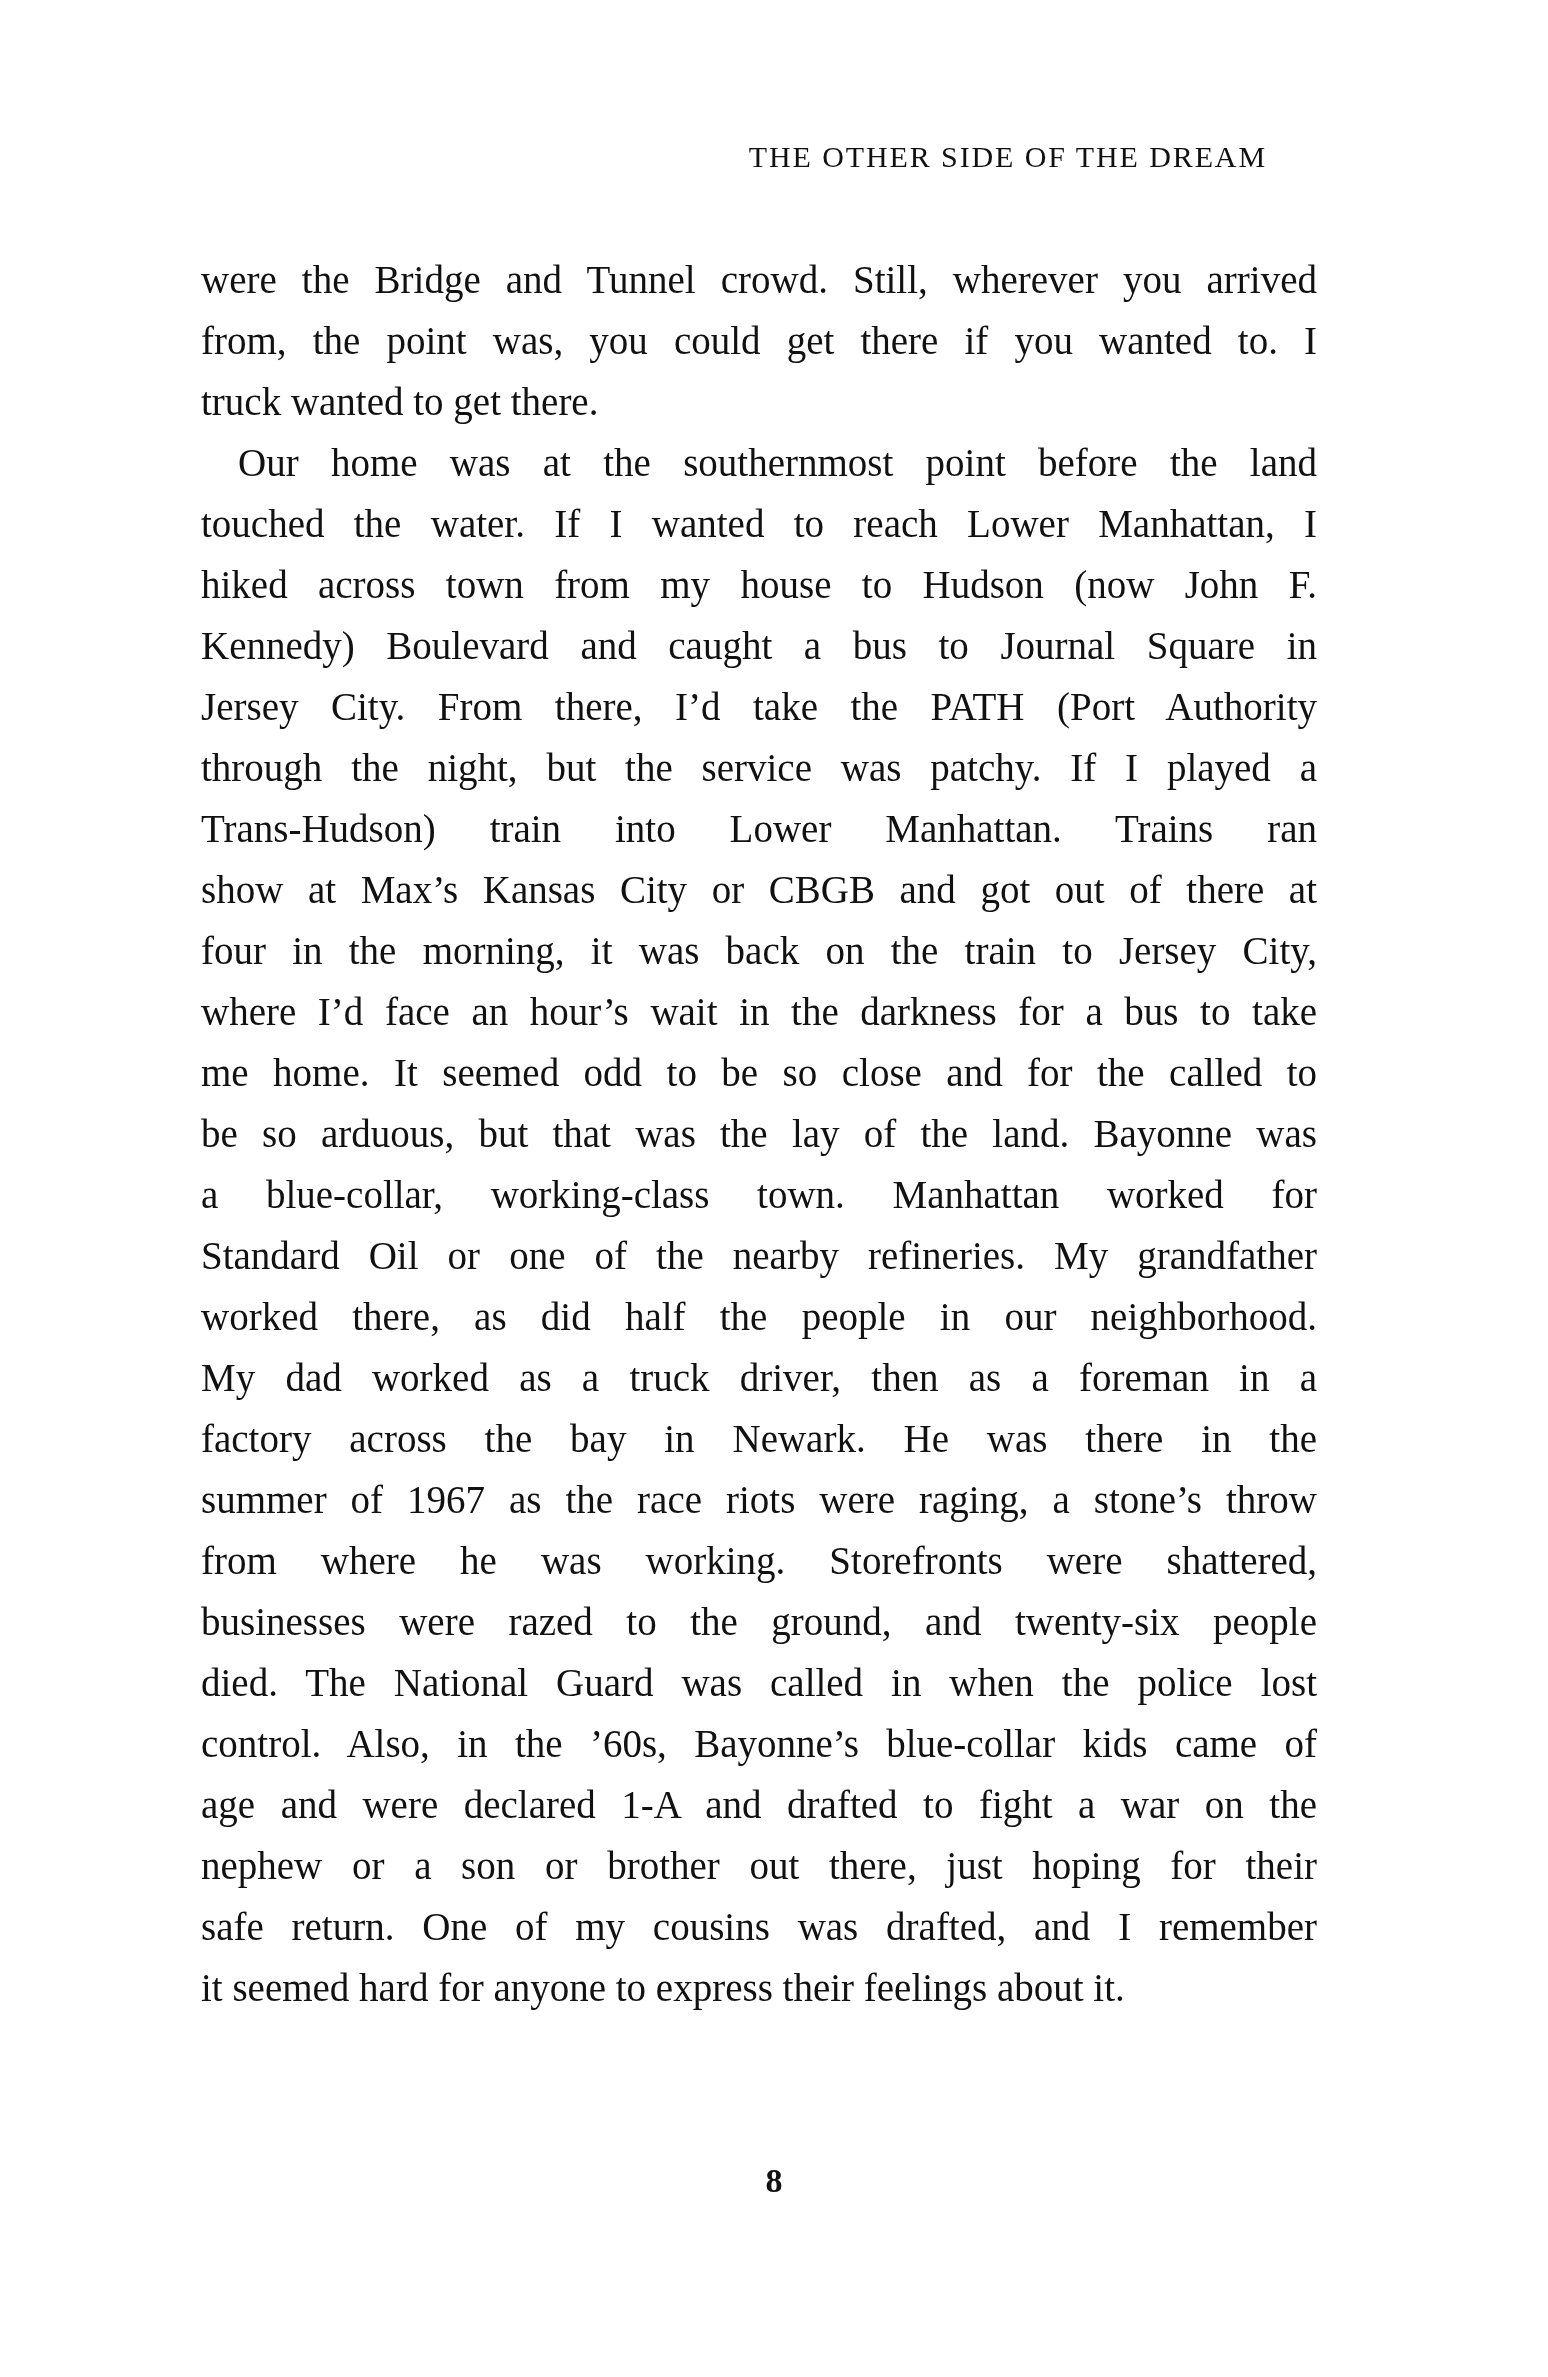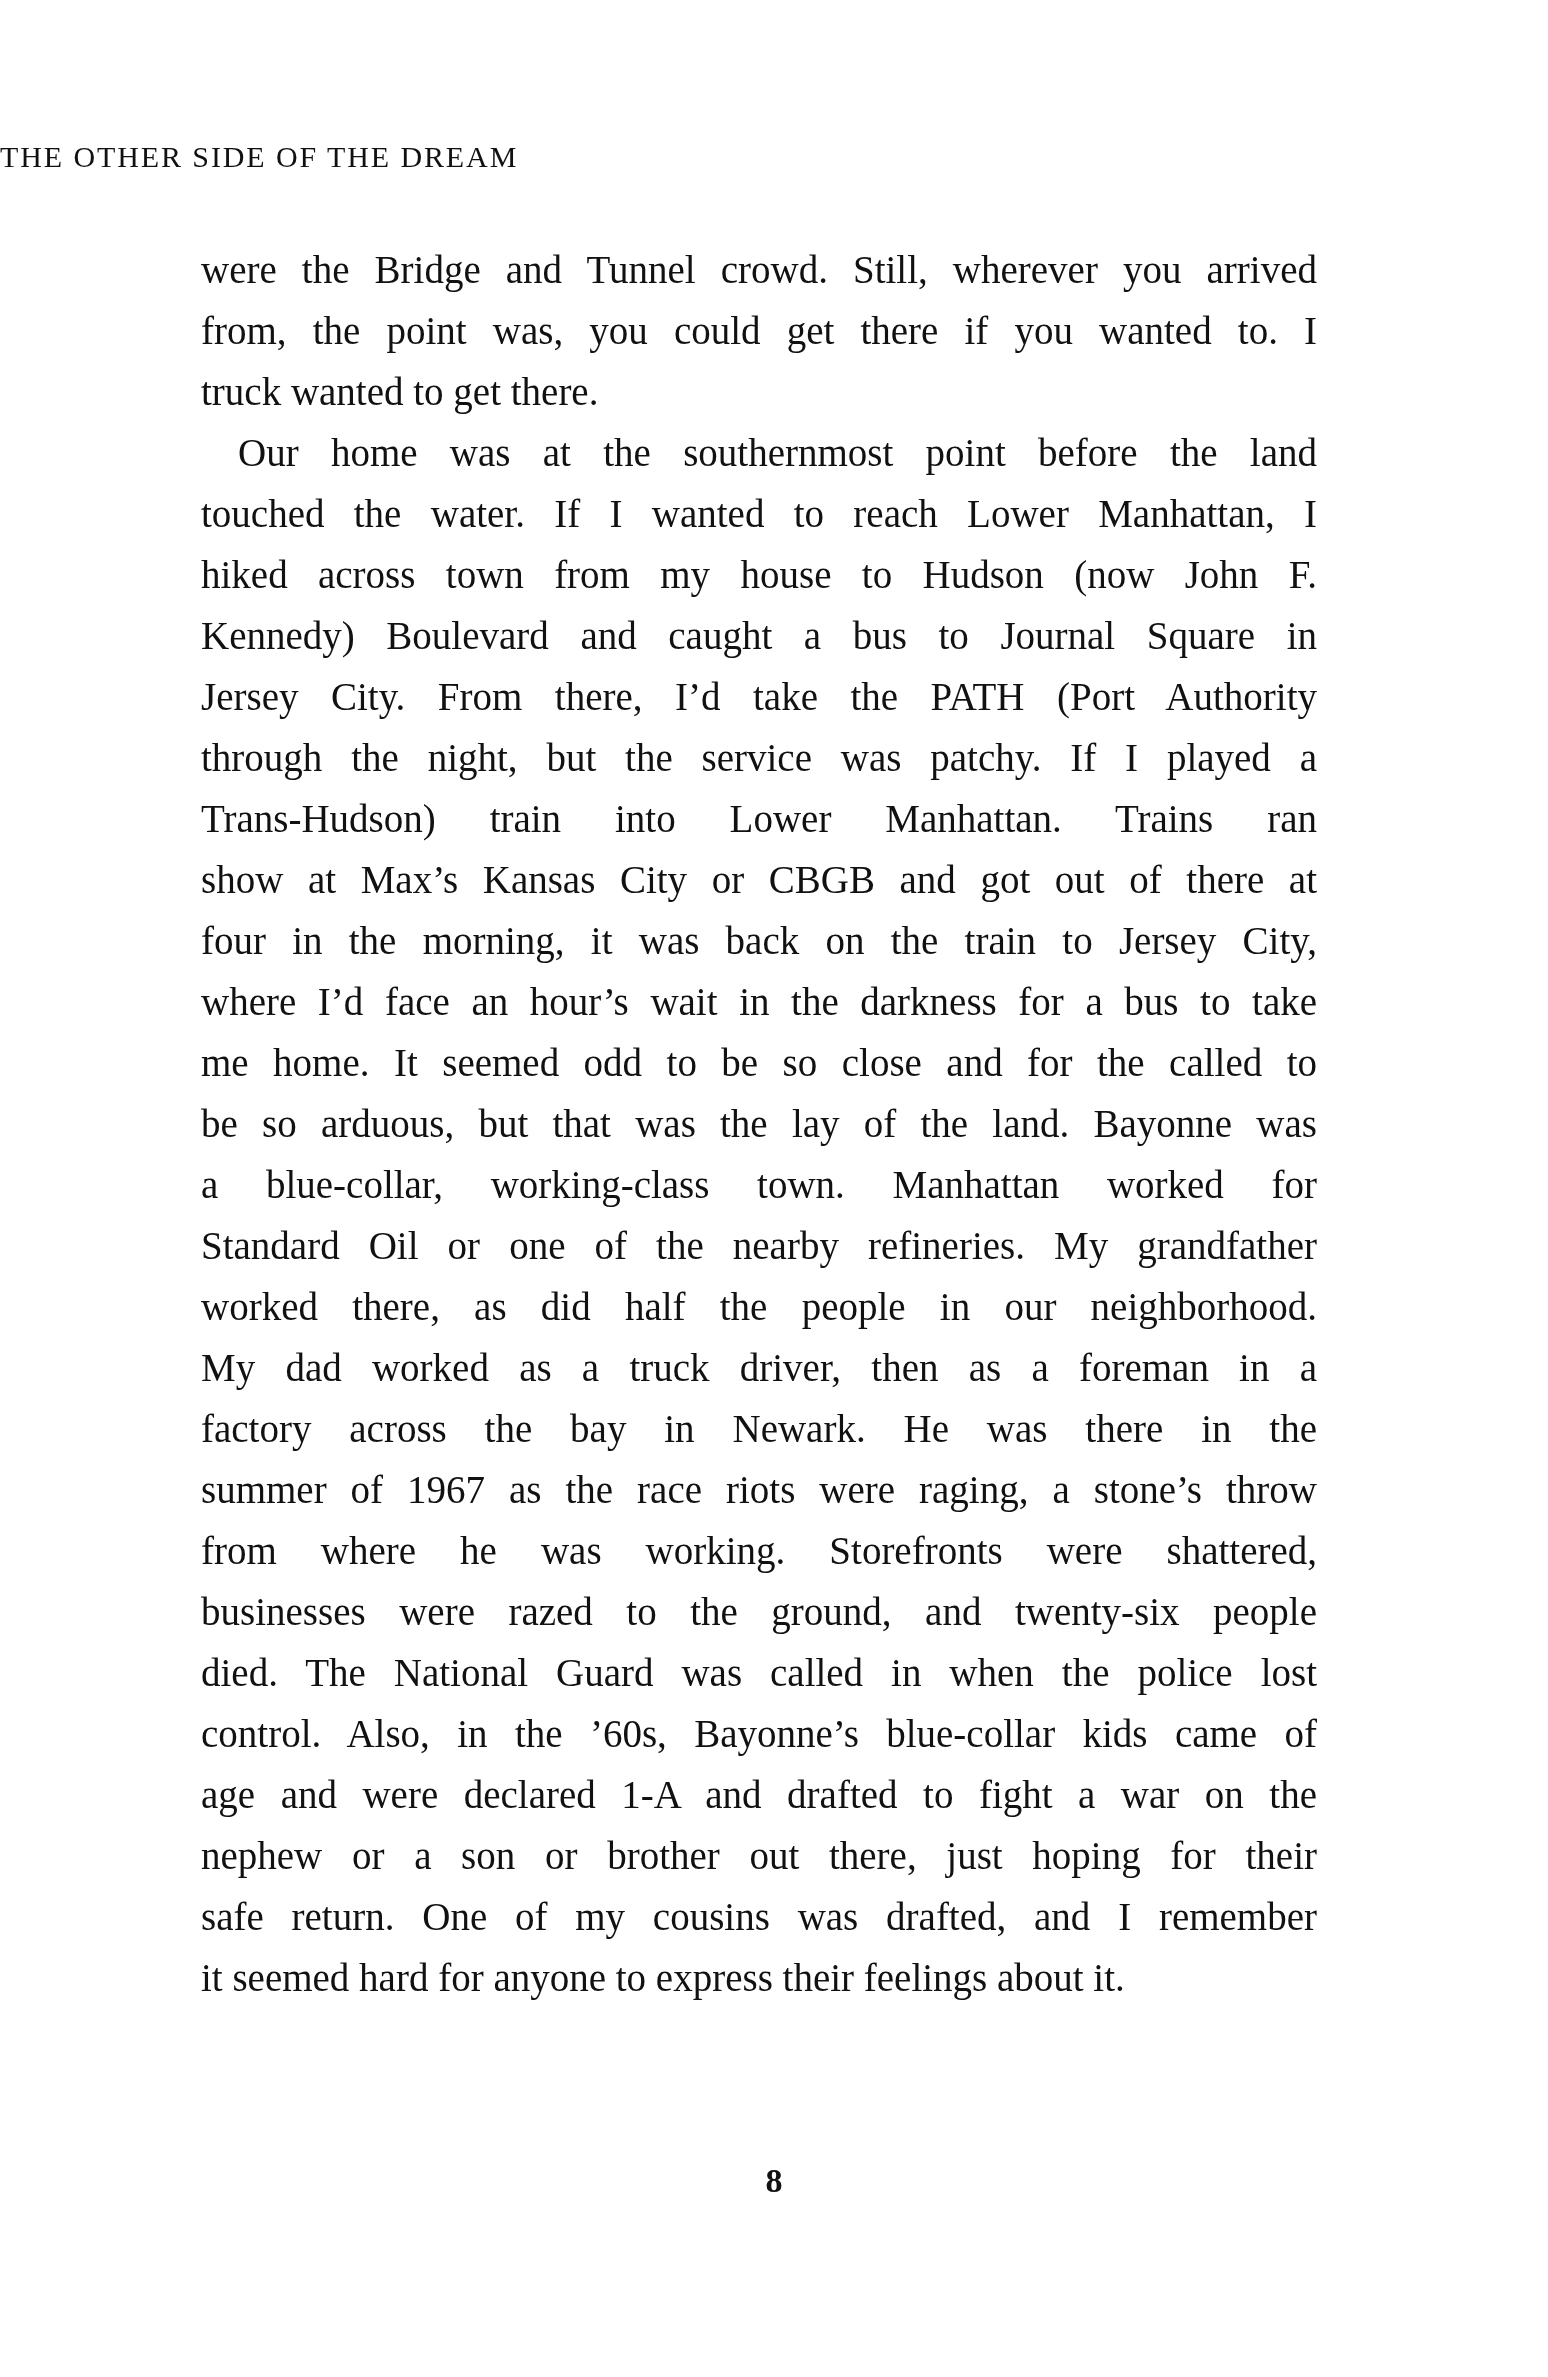--- a/index.html
+++ b/index.html
@@ -1,18 +1,18 @@
 <!DOCTYPE html>
 <html style="font-size:10.3px"><head>
 <meta charset="utf-8">
 <style>
   html, body { margin: 0; padding: 0; background: #ffffff; }
   body { width: 1548px; height: 2377px; position: relative; overflow: hidden; color: #111111; font-family: "Liberation Serif", "DejaVu Serif", serif; }
-  .running-head { position: absolute; top: 137px; left: 0; width: 1267px; text-align: left; font-size: 30px; letter-spacing: 1.9px; line-height: 39px; }
-  .body-text { position: absolute; top: 239px; left: 201px; width: 1116px; font-size: 39px; line-height: 61px; }
+  .running-head { position: absolute; top: 137px; left: 0; width: 1267px; text-align: right; font-size: 30px; letter-spacing: 1.9px; line-height: 39px; }
+  .body-text { position: absolute; top: 249px; left: 201px; width: 1116px; font-size: 39px; line-height: 61px; }
   .line { display: block; height: 61px; white-space: nowrap; text-align: justify; text-align-last: justify; }
   .line.last { text-align-last: left; }
   .line.indent { padding-left: 37px; }
   .page-number { position: absolute; top: 2158px; left: 0; width: 1548px; text-align: center; font-size: 34px; line-height: 45px; font-weight: bold; }
 </style>
 </head>
 <body>
 
 <div class="running-head">THE OTHER SIDE OF THE DREAM</div>
 

